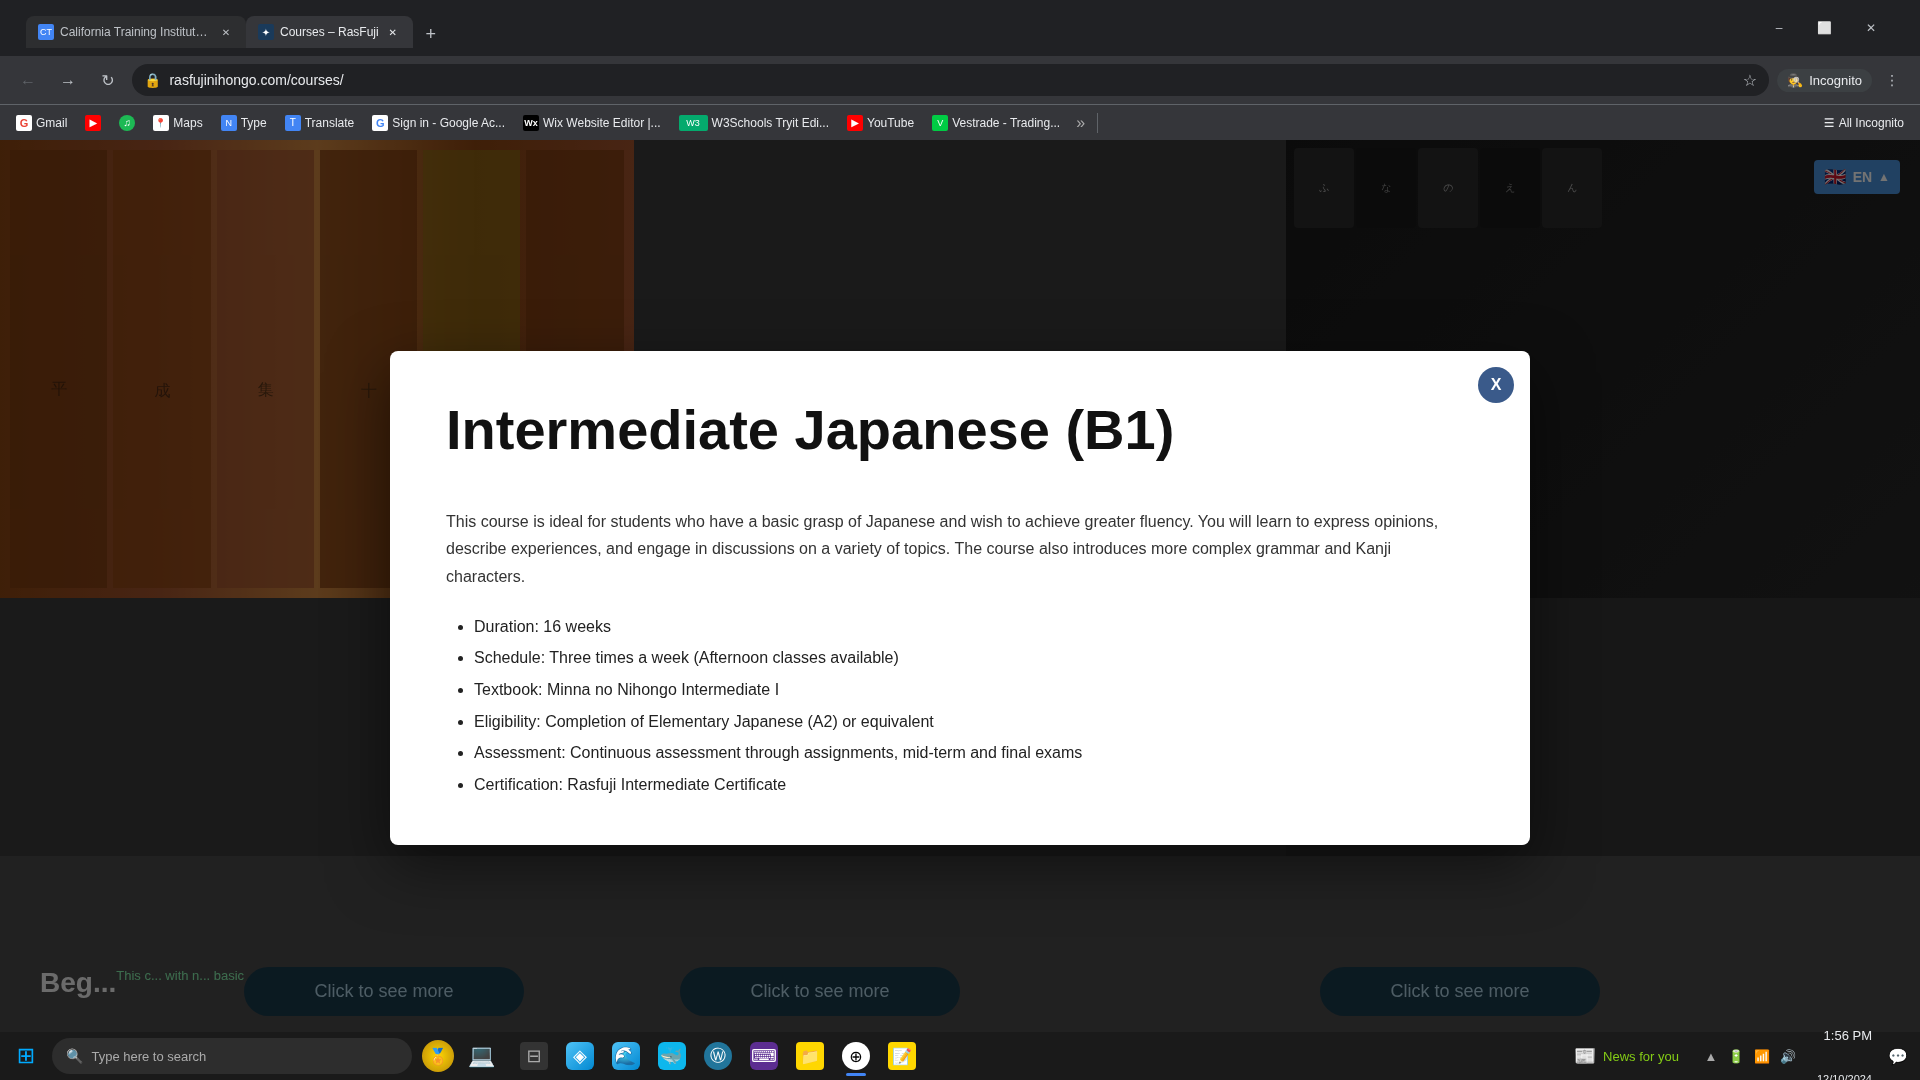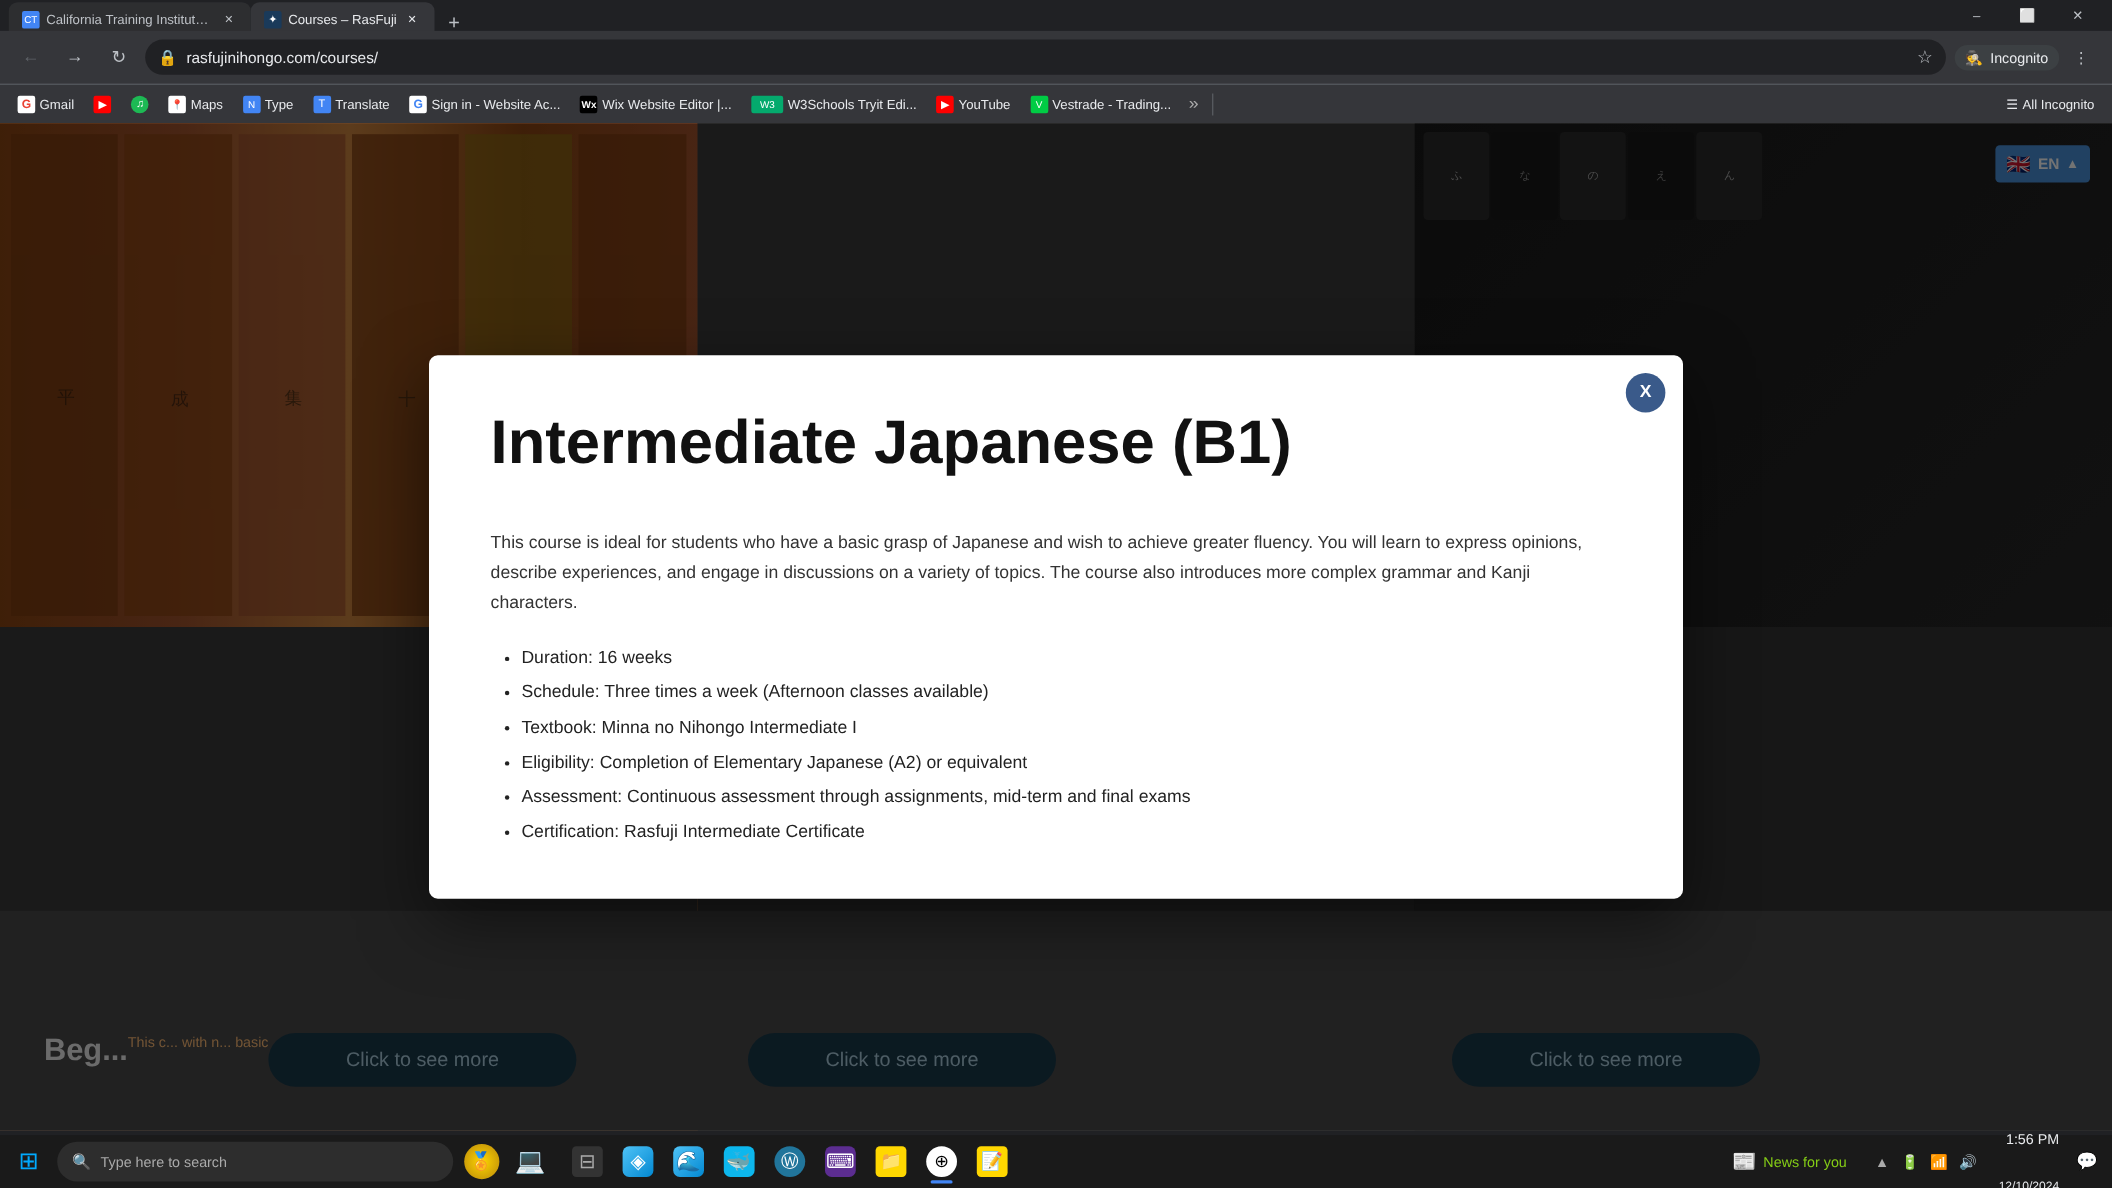--- a/index.html
+++ b/index.html
@@ -8,25 +8,25 @@
     
     .browser-chrome {
       width: 100%;
       background: #202124;
       display: flex;
       flex-direction: column;
     }
 
     
     .title-bar {
-      height: 28px;
+      height: 56px;
       background: #202124;
       display: flex;
       align-items: center;
-      padding: 0 8px;
+      padding: 0 26px;
       gap: 0;
     }
     .tab-bar {
       display: flex;
       align-items: flex-end;
       flex: 1;
       height: 40px;
       padding-top: 8px;
     }
     .tab {
@@ -285,21 +285,21 @@
       display: flex;
       color: #ddd;
     }
     .course-card-title {
       font-size: 28px;
       font-weight: bold;
       color: #eee;
     }
     .course-card-desc {
       font-size: 13px;
-      color: #fdba74;
+      color: #86efac;
       line-height: 1.4;
       text-align: center;
     }
     .click-btn {
       display: inline-flex;
       align-items: center;
       justify-content: center;
       background: #1a3a4a;
       color: #aaccdd;
       border-radius: 30px;
@@ -634,21 +634,21 @@
     <div class="bookmark-item">
       <div class="bookmark-favicon fav-news" style="width:16px;height:16px;display:flex;align-items:center;justify-content:center;background:#4285f4;color:white;border-radius:2px;font-size:9px;">N</div>
       <span>Type</span>
     </div>
     <div class="bookmark-item">
       <div class="bookmark-favicon fav-translate" style="width:16px;height:16px;display:flex;align-items:center;justify-content:center;color:white;font-size:10px;">T</div>
       <span>Translate</span>
     </div>
     <div class="bookmark-item">
       <div class="bookmark-favicon fav-google" style="width:16px;height:16px;display:flex;align-items:center;justify-content:center;background:#fff;border-radius:2px;font-size:11px;font-weight:bold;color:#4285f4;">G</div>
-      <span>Sign in - Website Ac...</span>
+      <span>Sign in - Google Ac...</span>
     </div>
     <div class="bookmark-item">
       <div class="bookmark-favicon fav-wix" style="width:16px;height:16px;display:flex;align-items:center;justify-content:center;">Wx</div>
       <span>Wix Website Editor |...</span>
     </div>
     <div class="bookmark-item">
       <div class="bookmark-favicon fav-w3" style="width:29px;height:16px;display:flex;align-items:center;justify-content:center;">W3</div>
       <span>W3Schools Tryit Edi...</span>
     </div>
     <div class="bookmark-item">

